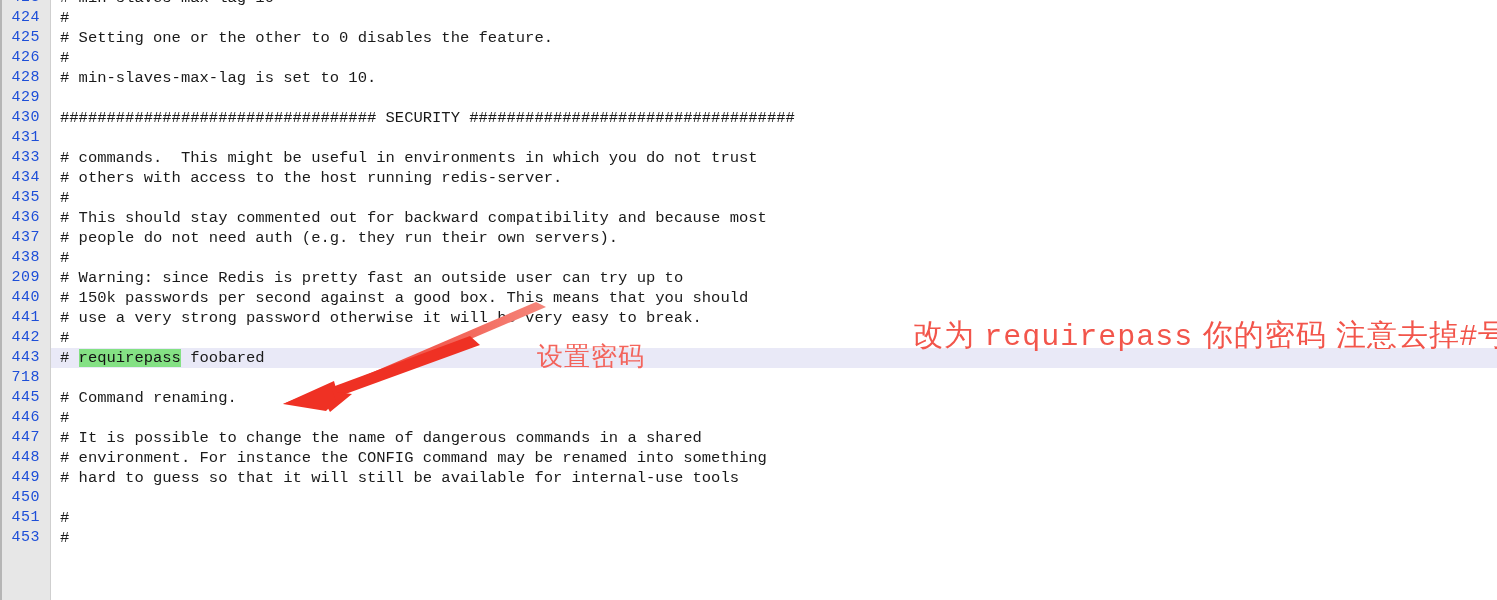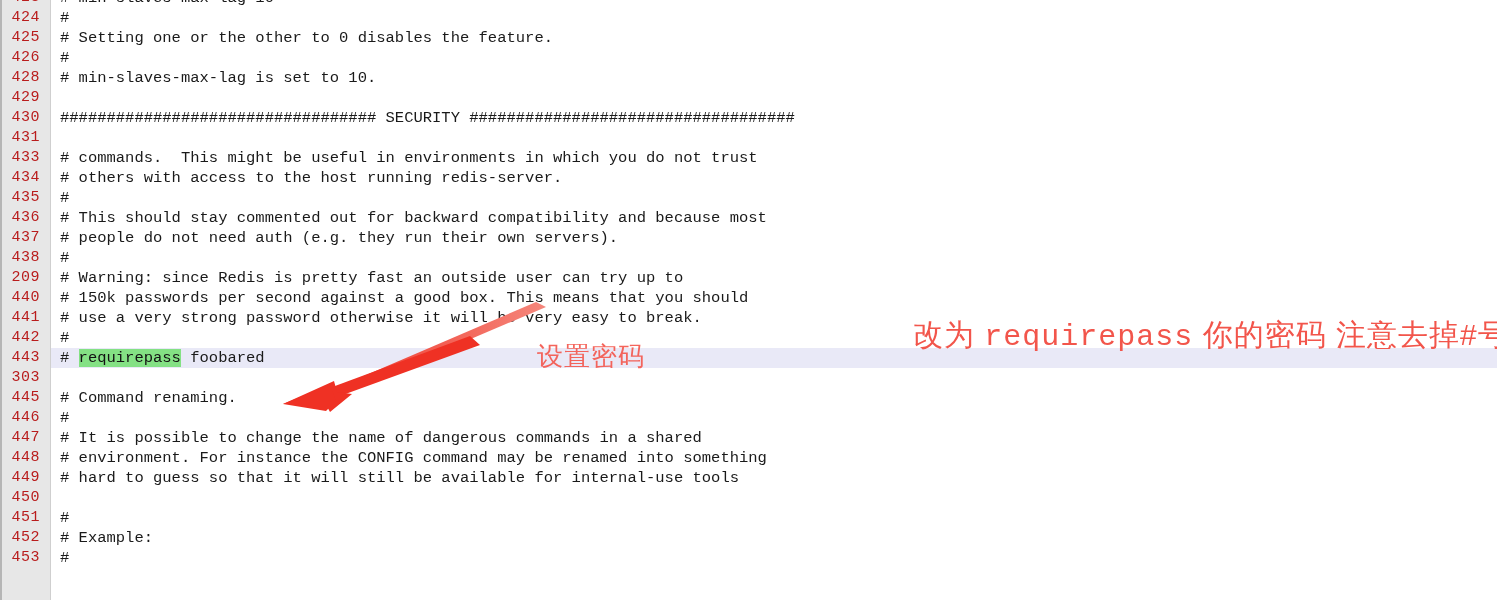--- a/index.html
+++ b/index.html
@@ -69,21 +69,21 @@
     background: #e9e9f7;
   }
 
   .lineno {
     position: absolute;
     left: 0;
     top: 0;
     width: 40px;
     height: 20px;
     text-align: right;
-    color: #b91c1c;
+    color: #1d4ed8;
     font-family: "Liberation Mono", "DejaVu Sans Mono", monospace;
     font-size: 15px;
     line-height: 20px;
     letter-spacing: 0.5px;
     z-index: 2;
   }
   .code-line.current .lineno-bg {
     position: absolute;
     left: 0;
     top: 0;
@@ -171,29 +171,28 @@
       <div class="code-line"><div class="lineno">434</div><div class="linetext"># others with access to the host running redis-server.</div></div>
       <div class="code-line"><div class="lineno">435</div><div class="linetext">#</div></div>
       <div class="code-line"><div class="lineno">436</div><div class="linetext"># This should stay commented out for backward compatibility and because most</div></div>
       <div class="code-line"><div class="lineno">437</div><div class="linetext"># people do not need auth (e.g. they run their own servers).</div></div>
       <div class="code-line"><div class="lineno">438</div><div class="linetext">#</div></div>
       <div class="code-line"><div class="lineno">209</div><div class="linetext"># Warning: since Redis is pretty fast an outside user can try up to</div></div>
       <div class="code-line"><div class="lineno">440</div><div class="linetext"># 150k passwords per second against a good box. This means that you should</div></div>
       <div class="code-line"><div class="lineno">441</div><div class="linetext"># use a very strong password otherwise it will be very easy to break.</div></div>
       <div class="code-line"><div class="lineno">442</div><div class="linetext">#</div></div>
       <div class="code-line current"><div class="lineno-bg"></div><div class="lineno">443</div><div class="linetext"><span># </span><span class="hl-green">requirepass</span><span> foobared</span></div></div>
-      <div class="code-line"><div class="lineno">303</div><div class="linetext"></div></div>
+      <div class="code-line"><div class="lineno">718</div><div class="linetext"></div></div>
       <div class="code-line"><div class="lineno">445</div><div class="linetext"># Command renaming.</div></div>
       <div class="code-line"><div class="lineno">446</div><div class="linetext">#</div></div>
       <div class="code-line"><div class="lineno">447</div><div class="linetext"># It is possible to change the name of dangerous commands in a shared</div></div>
       <div class="code-line"><div class="lineno">448</div><div class="linetext"># environment. For instance the CONFIG command may be renamed into something</div></div>
       <div class="code-line"><div class="lineno">449</div><div class="linetext"># hard to guess so that it will still be available for internal-use tools</div></div>
       <div class="code-line"><div class="lineno">450</div></div>
       <div class="code-line"><div class="lineno">451</div><div class="linetext">#</div></div>
-      <div class="code-line"><div class="lineno">452</div><div class="linetext"># Example:</div></div>
       <div class="code-line"><div class="lineno">453</div><div class="linetext">#</div></div>
     </div>
 
   <div class="gutter-border-left"></div>
   <div class="gutter-border-right"></div>
 
   <svg class="arrow-layer" width="1497" height="600" viewBox="0 0 1497 600">
     <defs>
       <linearGradient id="arrGrad" x1="0" y1="0" x2="1" y2="0">
         <stop offset="0" stop-color="#ef3124"></stop>

